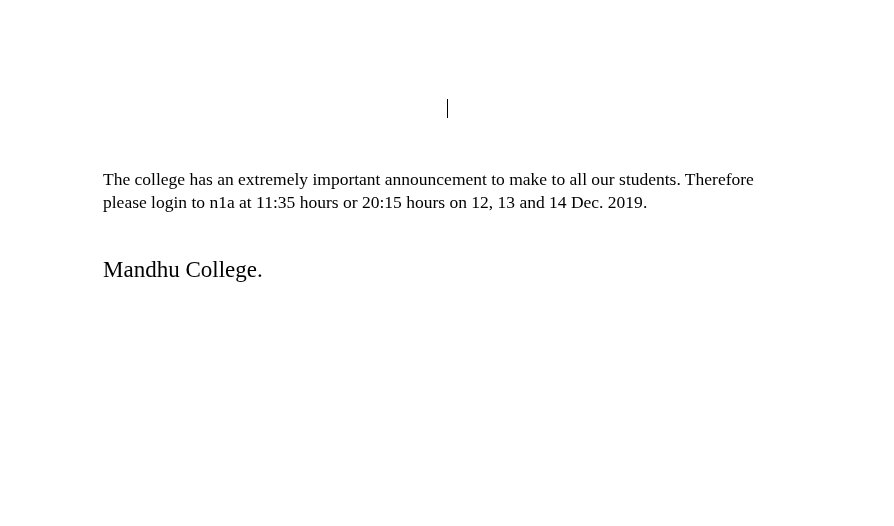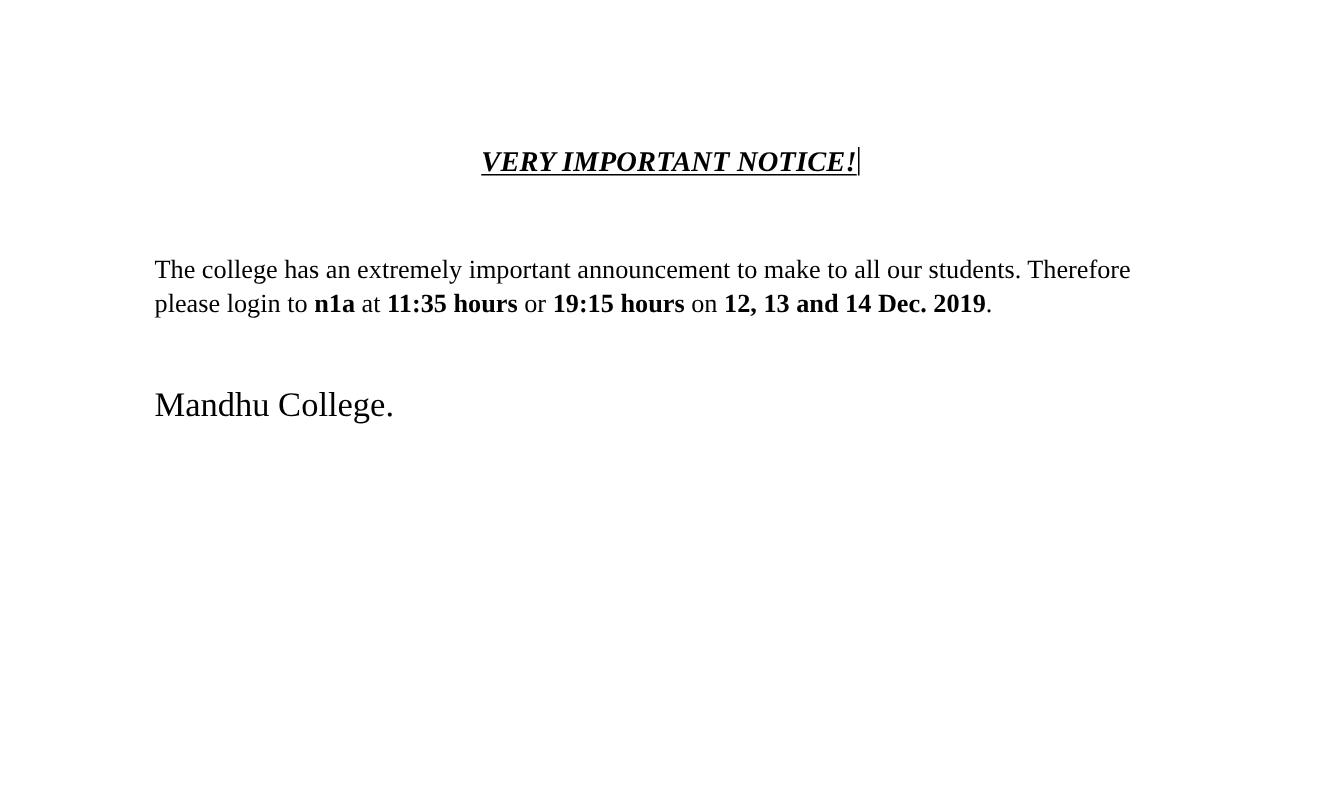--- a/index.html
+++ b/index.html
@@ -47,38 +47,38 @@
   .body-block {
     position: absolute;
     top: 168px;
     left: 103px;
     width: 664px;
     font-size: 17.5px;
     line-height: 23px;
     text-align: left;
   }
   .body-block .b {
-    font-weight: bold;
+    font-weight: normal;
   }
   .signature {
     position: absolute;
     top: 258px;
     left: 103px;
     font-size: 23px;
     line-height: 23px;
   }
 </style>
 </head>
 <body>
 
 <div class="page">
 
   <div class="notice-title">
-    <span class="title-text">VERY IMPORTANT NOTICE!</span><span class="caret"></span>
+    <span class="caret"></span>
   </div>
 
   <div class="body-block">
-    <span>The college has an extremely important announcement to make to all our students. Therefore please login to </span><span class="b">n1a</span><span> at </span><span class="b">11:35 hours</span><span> or </span><span class="b">19:15 hours</span><span> on </span><span class="b">12, 13 and 14 Dec. 2019</span><span>.</span>
+    <span>The college has an extremely important announcement to make to all our students. Therefore please login to </span><span class="b">n1a</span><span> at </span><span class="b">11:35 hours</span><span> or </span><span class="b">20:15 hours</span><span> on </span><span class="b">12, 13 and 14 Dec. 2019</span><span>.</span>
   </div>
 
   <div class="signature">Mandhu College.</div>
 
 </div>
 
 </body></html>

